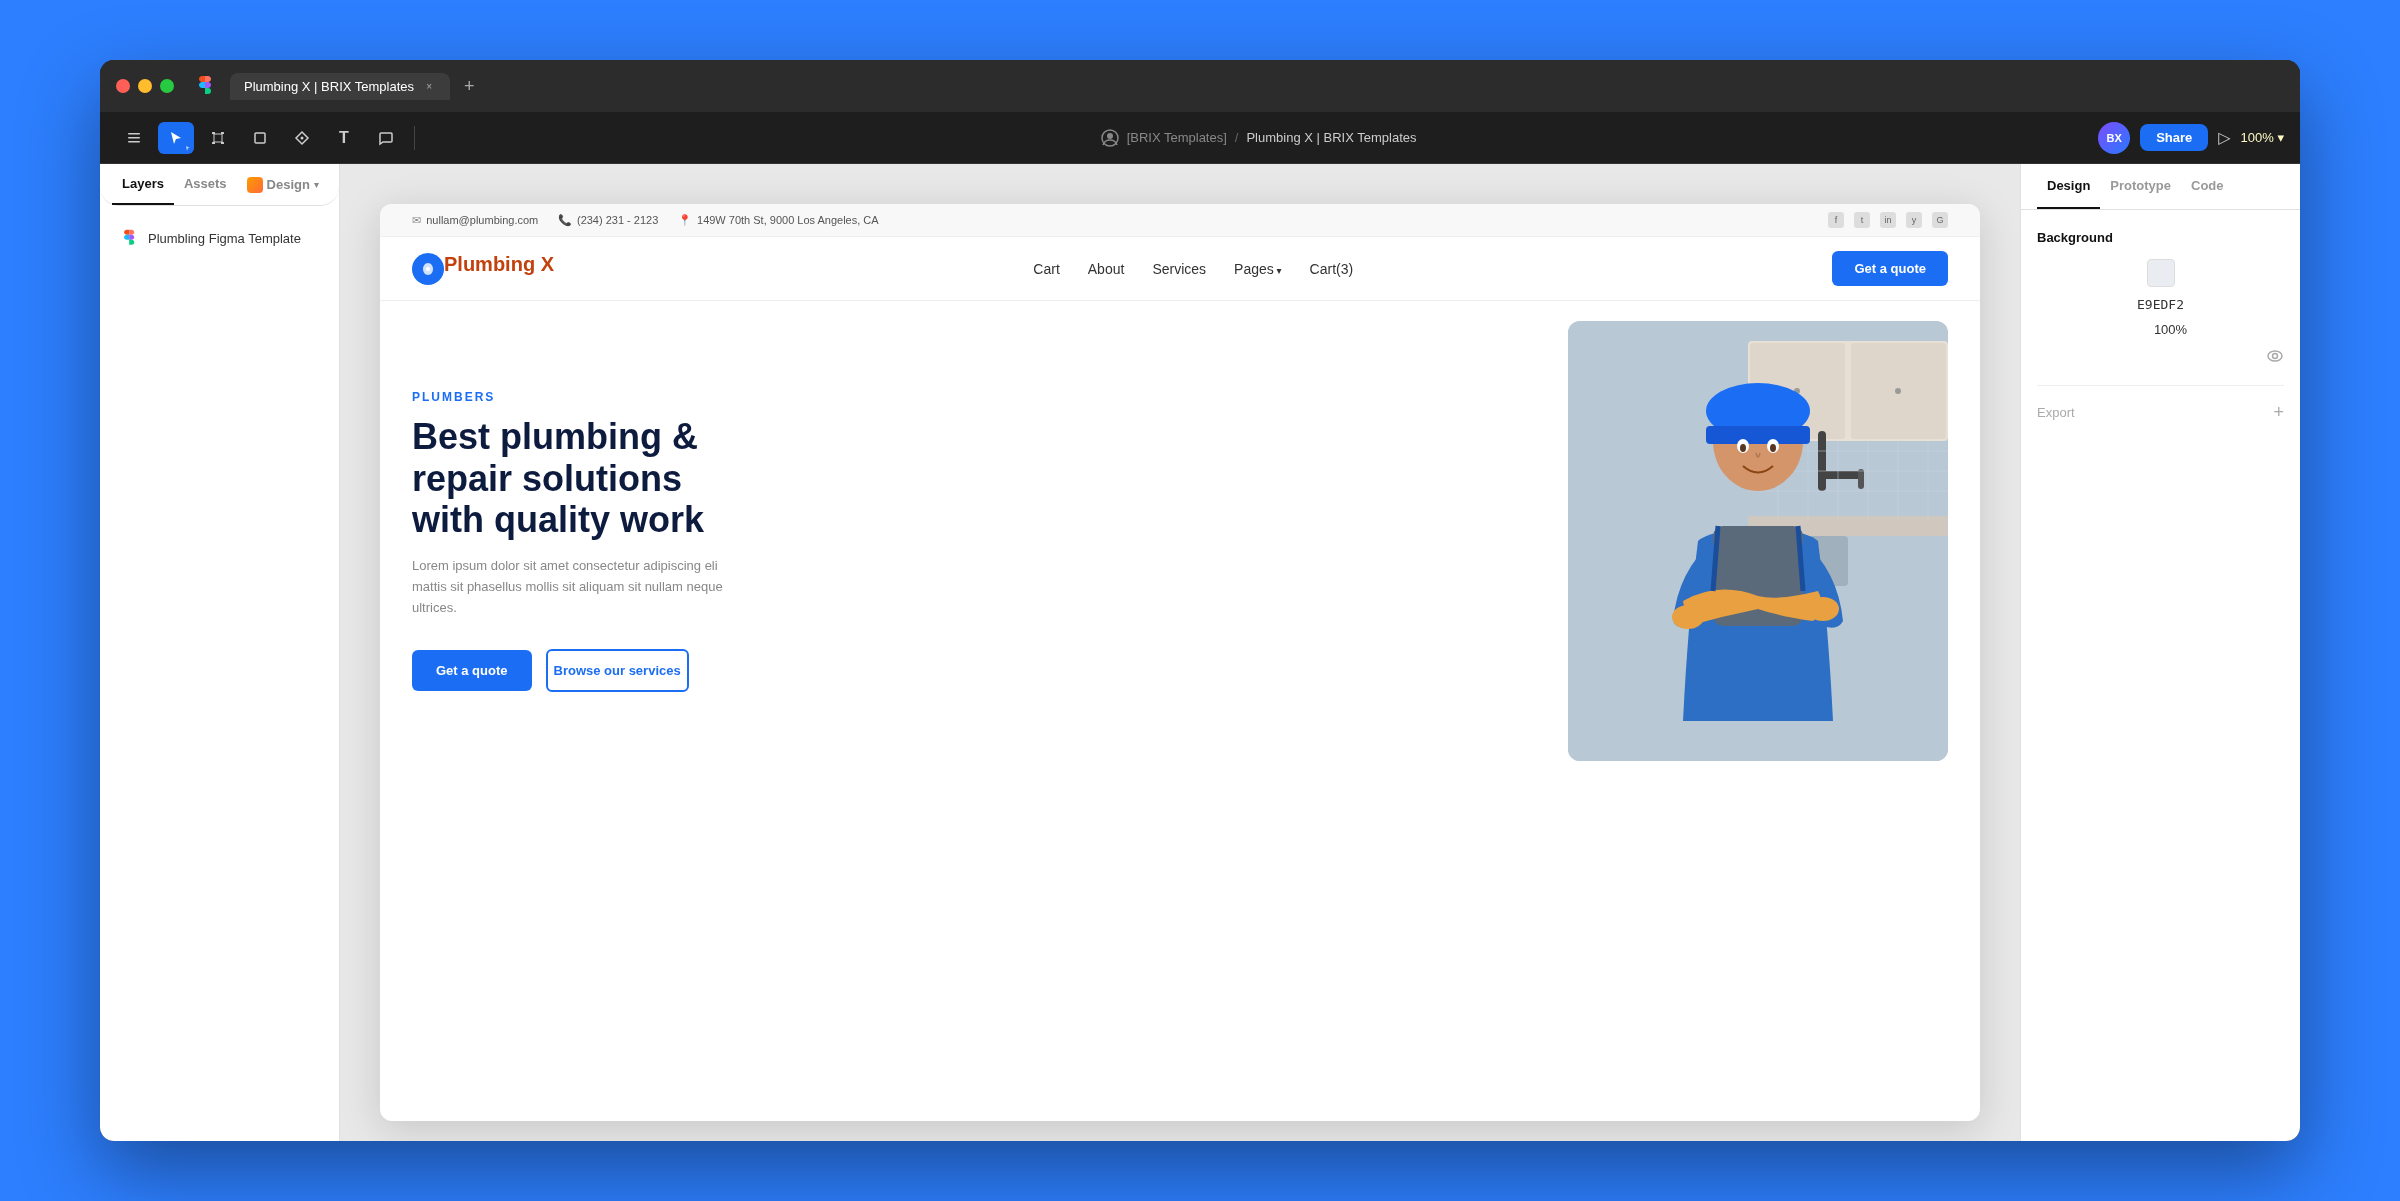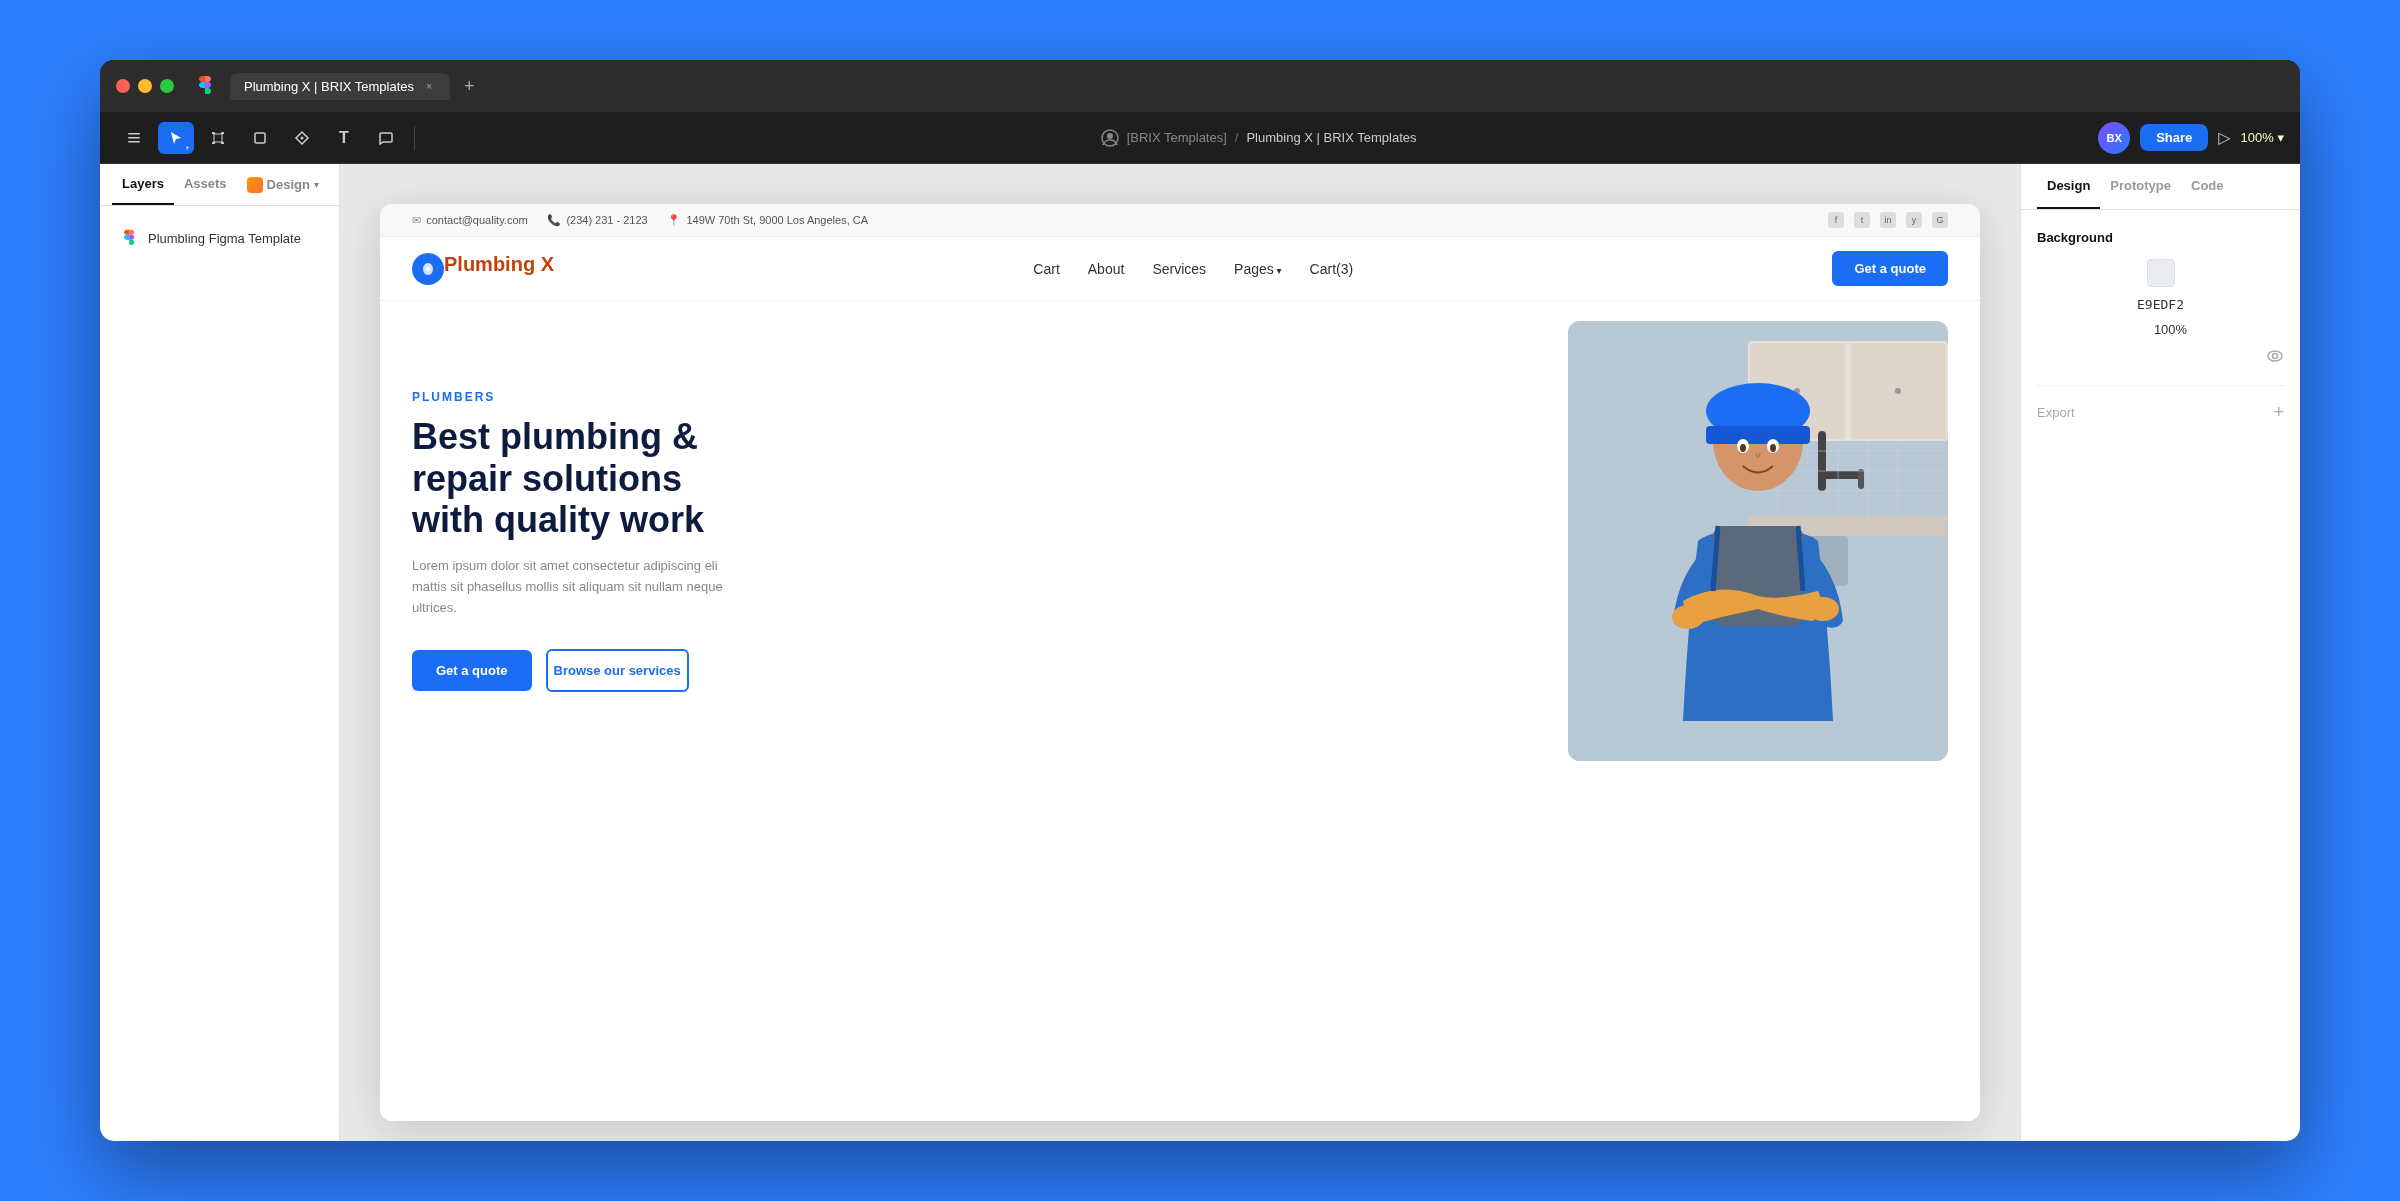--- a/index.html
+++ b/index.html
@@ -178,20 +178,21 @@
       background: #fff;
       border-right: 1px solid #e0e0e0;
       display: flex;
       flex-direction: column;
       flex-shrink: 0;
     }
     .panel-tabs {
       display: flex;
       border-bottom: 1px solid #e0e0e0;
       padding: 0 12px;
+      border-radius: 19px;
     }
     .panel-tab {
       padding: 12px 10px;
       font-size: 13px;
       font-weight: 600;
       color: #333;
       cursor: pointer;
       border-bottom: 2px solid transparent;
     }
     .panel-tab.active {
@@ -636,21 +637,21 @@
     </div>
 
     <div class="canvas-area">
 
       <div class="website-preview">
 
         <div class="website-topbar">
           <div class="topbar-left">
             <div class="topbar-item">
               <span style="color:#888;font-size:11px;">✉</span>
-              <span>contact@quality.com</span>
+              <span>nullam@plumbing.com</span>
             </div>
             <div class="topbar-item">
               <span style="color:#888;font-size:11px;">📞</span>
               <span>(234) 231 - 2123</span>
             </div>
             <div class="topbar-item">
               <span style="color:#888;font-size:11px;">📍</span>
               <span>149W 70th St, 9000 Los Angeles, CA</span>
             </div>
           </div>

